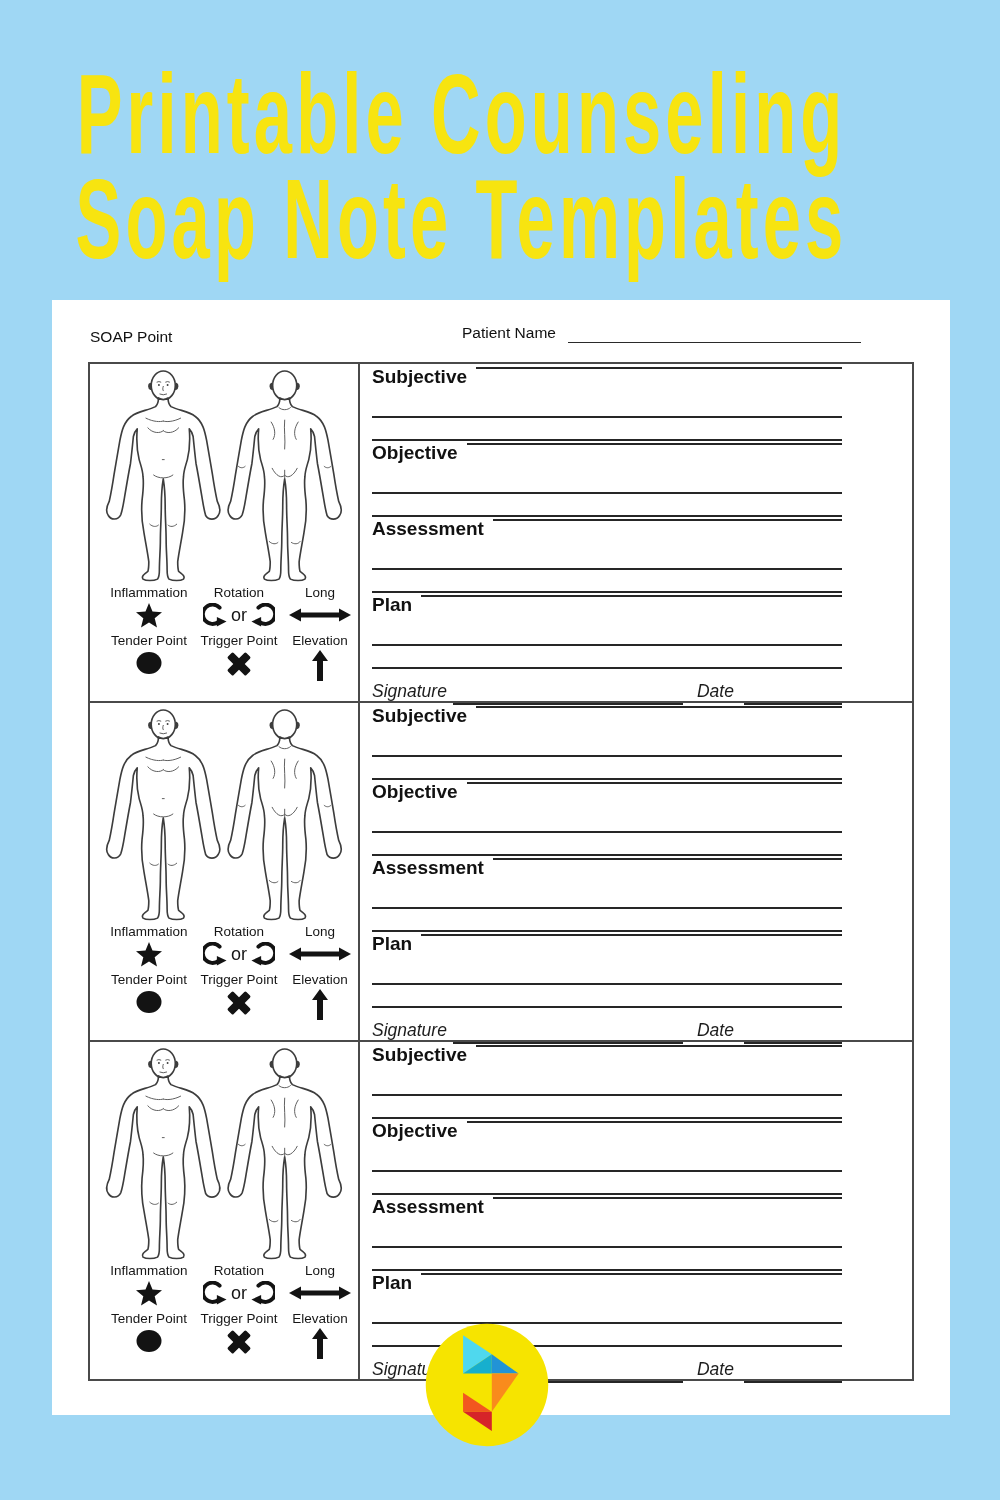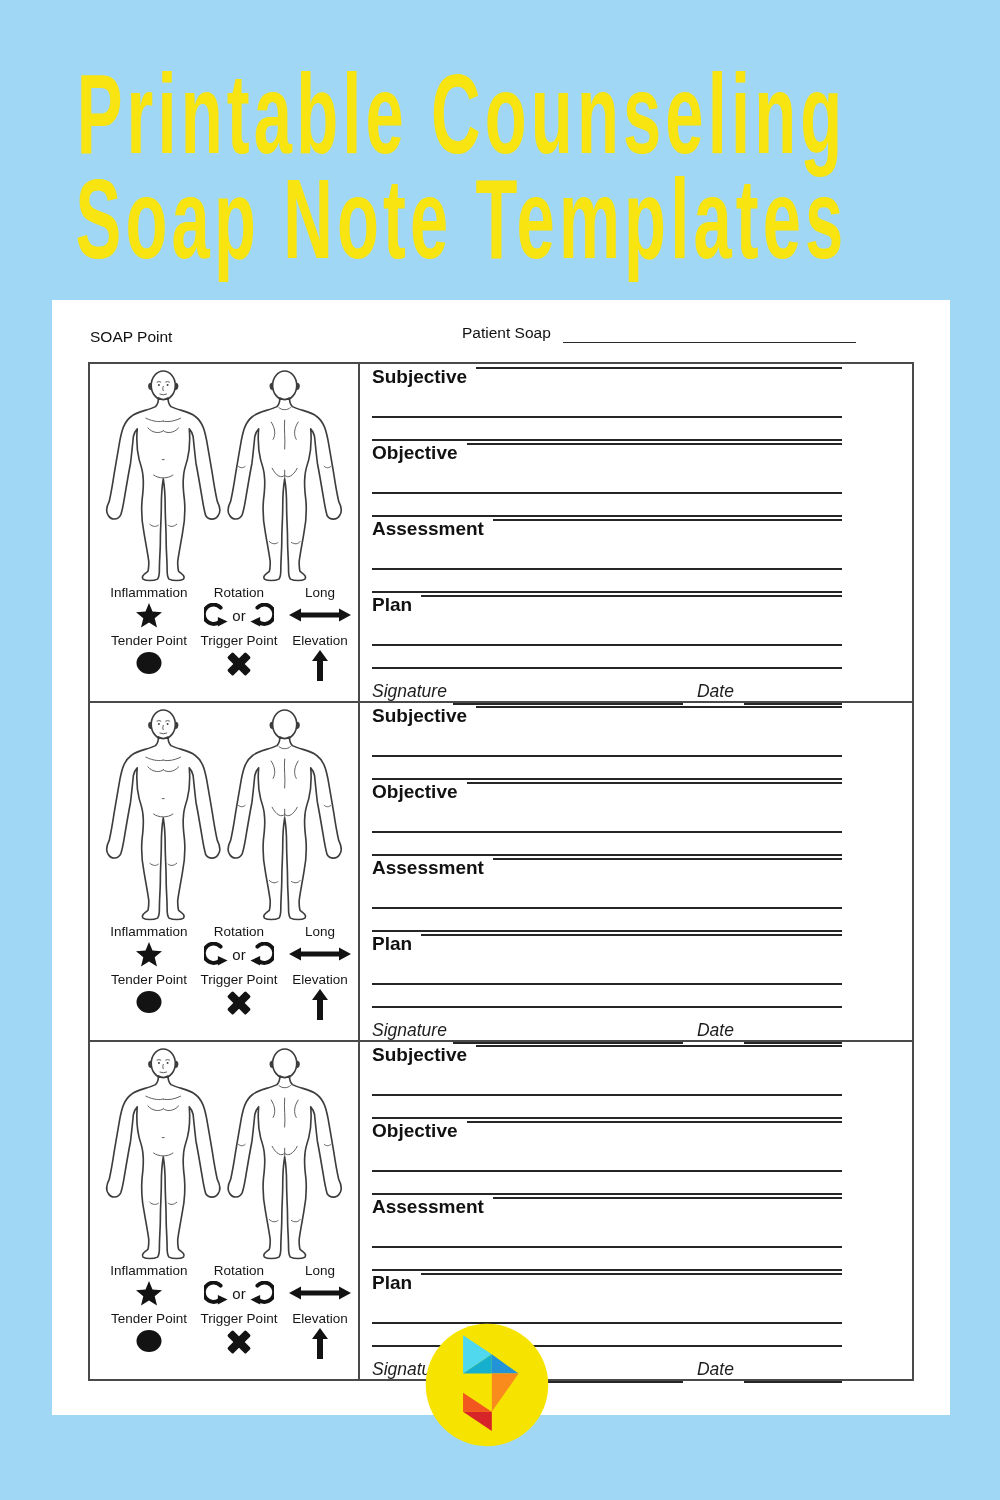--- a/index.html
+++ b/index.html
@@ -25,21 +25,21 @@
   .sections{position:absolute;left:36px;top:62px;width:826px;}
   .section{display:flex;height:341px;border:2px solid #4a4a4a;box-sizing:border-box;background:#fff;}
   .section + .section{margin-top:-2px;}
   
   .left-col{width:270px;border-right:2px solid #4a4a4a;box-sizing:border-box;padding:6px 0 0 10px;}
   .figures{width:246px;height:212px;display:block;}
   .legend{margin-top:3px;margin-left:2px;display:grid;grid-template-columns:94px 86px 76px;row-gap:5px;}
   .legend-cell{display:flex;flex-direction:column;align-items:center;}
   .legend-label{font-size:13.5px;color:#161616;white-space:nowrap;}
   .legend-sym{margin-top:2px;display:flex;align-items:center;gap:4px;min-height:26px;}
-  .or-text{font-size:15px;color:#161616;}
+  .or-text{font-size:18px;color:#161616;}
   
   .right-col{flex:1;box-sizing:border-box;padding:3px 70px 0 12px;display:flex;flex-direction:column;}
   .fgroup{margin-bottom:2px;}
   .frow{height:28px;display:flex;align-items:flex-start;}
   .flabel{font-size:19px;font-weight:bold;color:#111;line-height:1;padding-bottom:1px;}
   .fline{flex:1;margin-left:9px;border-bottom:2px solid #262626;}
   .bline{height:21px;border-bottom:2px solid #262626;}
   .sigrow{margin-top:12px;height:24px;display:flex;align-items:flex-end;font-style:italic;font-size:17.5px;color:#1d1d1d;}
   .siglabel{line-height:1;padding-bottom:4px;}
   .sig-line{width:230px;margin-left:6px;border-bottom:2px solid #262626;height:14px;}
@@ -172,21 +172,21 @@
 
 <div class="poster-title" style="color: rgb(247, 228, 16);">
   <div class="title-line">Printable Counseling</div>
   <div class="title-line">Soap Note Templates</div>
 </div>
 
 <div class="page">
   <div class="page-header">
     <div class="soap-title">SOAP Point</div>
     <div class="patient">
-      <span class="patient-label">Patient Soap</span>
+      <span class="patient-label">Patient Name</span>
       <span class="patient-line"></span>
     </div>
   </div>
   <div class="sections" id="sections">
   <div class="section">
     <div class="left-col">
       <svg class="figures" viewBox="0 0 252 220">
         <use href="#fig-front" x="4"></use>
         <use href="#fig-back" x="130"></use>
       </svg>

